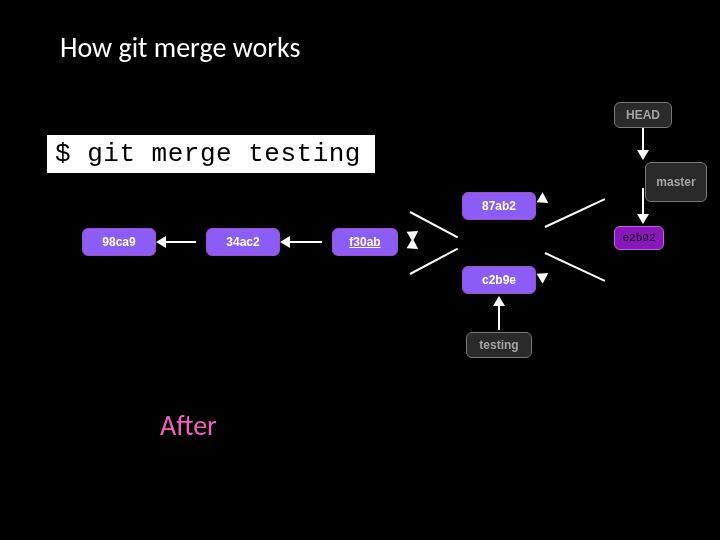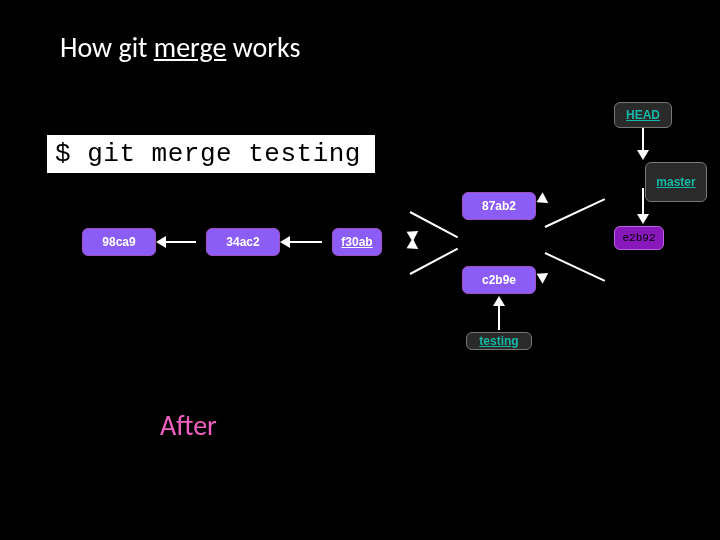--- a/index.html
+++ b/index.html
@@ -1,29 +1,29 @@
 <!DOCTYPE html>
 <html><head>
 <meta charset="utf-8">
 <style>
   * { box-sizing: border-box; margin: 0; padding: 0; }
   html, body { width: 720px; height: 540px; background: #000; font-family: Calibri, Arial, sans-serif; overflow: hidden; }
   .stage { position: relative; width: 720px; height: 540px; }
 
   .title { position: absolute; left: 60px; top: 30px; color: #fff; font-size: 28px; font-weight: 400; }
-  .title .underline { text-decoration: underline; }
+  .title .underline { }
 
   .command { position: absolute; left: 47px; top: 135px; font-family: "Courier New", monospace; font-size: 26px; color: #000; background: #fff; padding: 4px 14px 4px 8px; letter-spacing: 0.5px; }
 
   .after { position: absolute; left: 160px; top: 408px; color: #f060c0; font-size: 28px; font-weight: 400; }
 
   
   .node { position: absolute; border-radius: 6px; display: flex; align-items: center; justify-content: center; font-family: Arial, sans-serif; font-size: 12px; font-weight: 600; }
   .purple { background: #8b5cf6; border: 1px solid #a050c0; color: #fff; }
-  .gray   { background: #2a2a2a; border: 1px solid #777; color: #14b8a6; text-decoration: underline; }
+  .gray   { background: #2a2a2a; border: 1px solid #777; color: #a3a3a3; }
   .merge  { background: #8818bb; border: 1px solid #c060e0; color: #000; font-family: "Courier New", monospace; font-size: 11px; font-weight: 400; }
 
   
   .arrow-left, .arrow-down, .arrow-up, .arrow-dl, .arrow-dr { position: absolute; width: 0; height: 0; }
   .arrow-left { border-top: 6px solid transparent; border-bottom: 6px solid transparent; border-right: 10px solid #fff; }
   .arrow-down { border-left: 6px solid transparent; border-right: 6px solid transparent; border-top: 10px solid #fff; }
   .arrow-up   { border-left: 6px solid transparent; border-right: 6px solid transparent; border-bottom: 10px solid #fff; }
   .line { position: absolute; background: #fff; }
 </style>
 </head>
@@ -46,21 +46,21 @@
 
   <div class="node gray" style="left:645px; top:162px; width:62px; height:40px;">master</div>
 
   <div class="line" style="left:642px; top:188px; width:2px; height:28px;"></div>
   <div class="arrow-down" style="left:637px; top:214px;"></div>
 
   <div class="node merge" style="left:614px; top:226px; width:50px; height:24px;">e2b92</div>
 
   <div class="node purple" style="left:82px;  top:228px; width:74px; height:28px;">98ca9</div>
   <div class="node purple" style="left:206px; top:228px; width:74px; height:28px;">34ac2</div>
-  <div class="node purple" style="left:332px; top:228px; width:50px; height:28px;text-decoration:underline;">f30ab</div>
+  <div class="node purple" style="left:332px; top:228px; width:66px; height:28px;text-decoration:underline;">f30ab</div>
 
   <div class="line" style="left:166px; top:241px; width:30px; height:2px;"></div>
   <div class="arrow-left" style="left:156px; top:236px;"></div>
 
   <div class="line" style="left:290px; top:241px; width:32px; height:2px;"></div>
   <div class="arrow-left" style="left:280px; top:236px;"></div>
 
   <div class="node purple" style="left:462px; top:192px; width:74px; height:28px;">87ab2</div>
 
   <div class="line" style="left:410px; top:211px; width:54px; height:2px; transform:rotate(28deg); transform-origin:left center;"></div>
@@ -72,15 +72,15 @@
   <div class="node purple" style="left:462px; top:266px; width:74px; height:28px;">c2b9e</div>
 
   <div class="line" style="left:410px; top:273px; width:54px; height:2px; transform:rotate(-28deg); transform-origin:left center;"></div>
   <div class="arrow-left" style="left:406px; top:240px; transform:rotate(-28deg);"></div>
 
   <div class="line" style="left:545px; top:252px; width:66px; height:2px; transform:rotate(25deg); transform-origin:left center;"></div>
   <div class="arrow-left" style="left:536px; top:270px; transform:rotate(28deg);"></div>
 
   <div class="line" style="left:498px; top:306px; width:2px; height:24px;"></div>
   <div class="arrow-up" style="left:493px; top:296px;"></div>
-  <div class="node gray" style="left:466px; top:332px; width:66px; height:18px;">testing</div>
+  <div class="node gray" style="left:466px; top:332px; width:66px; height:26px;">testing</div>
 
 </div>
 
 </body></html>

